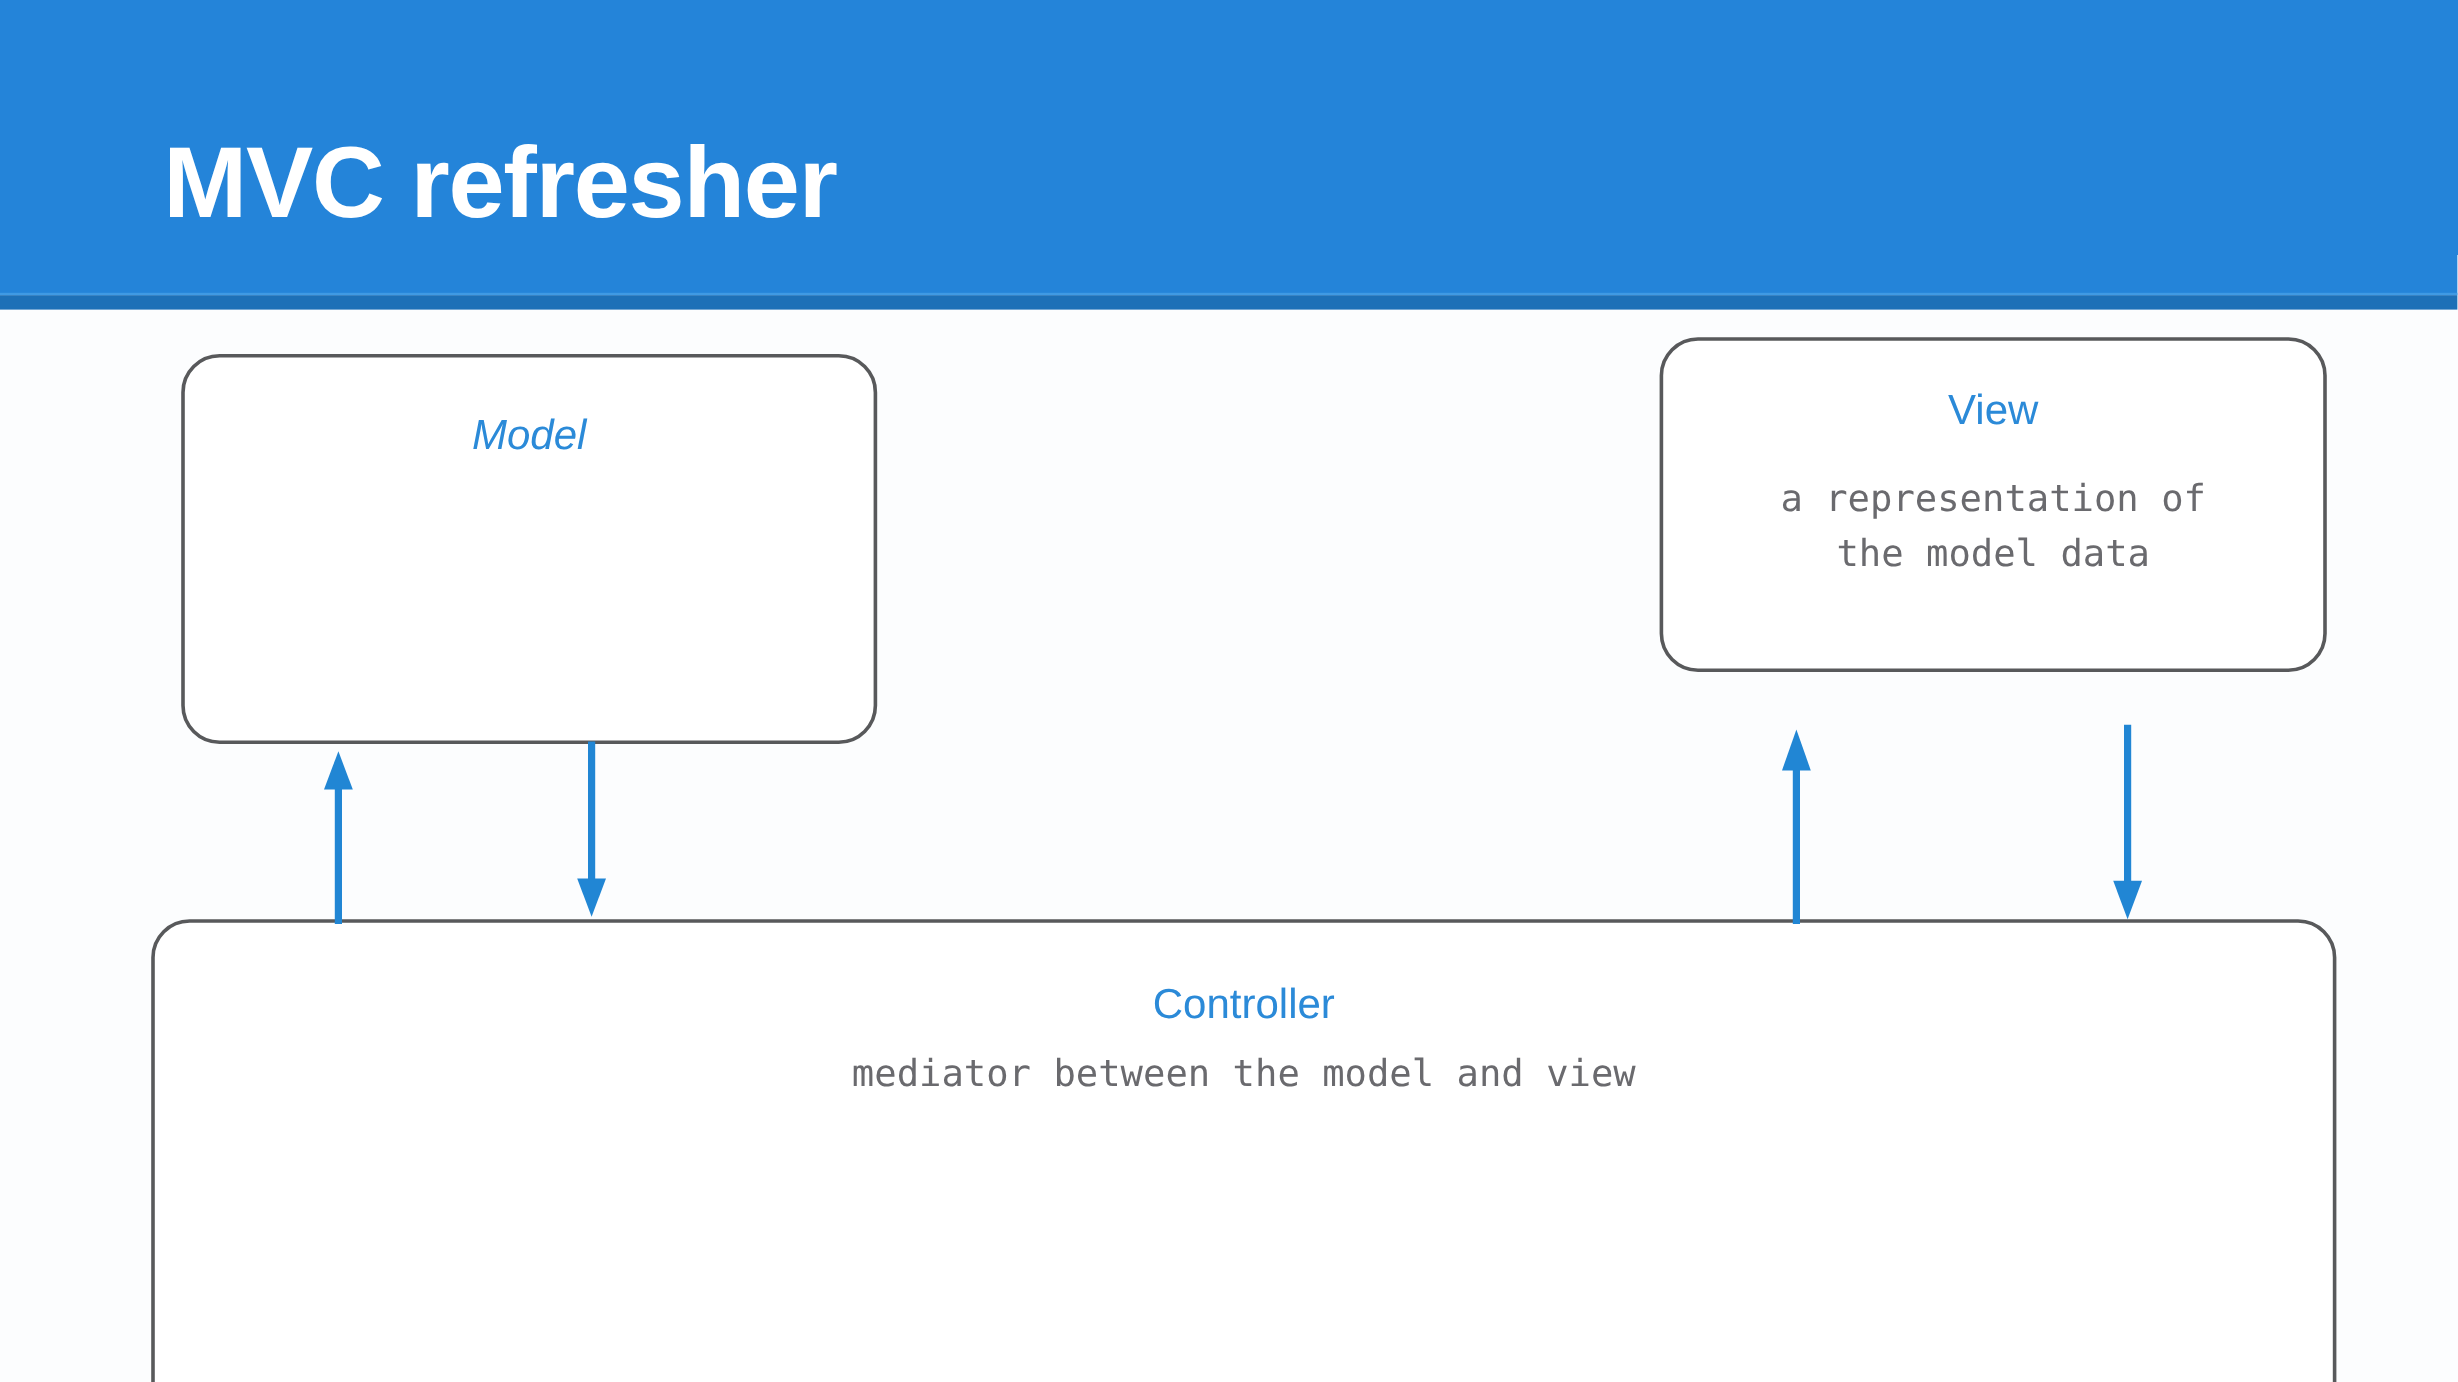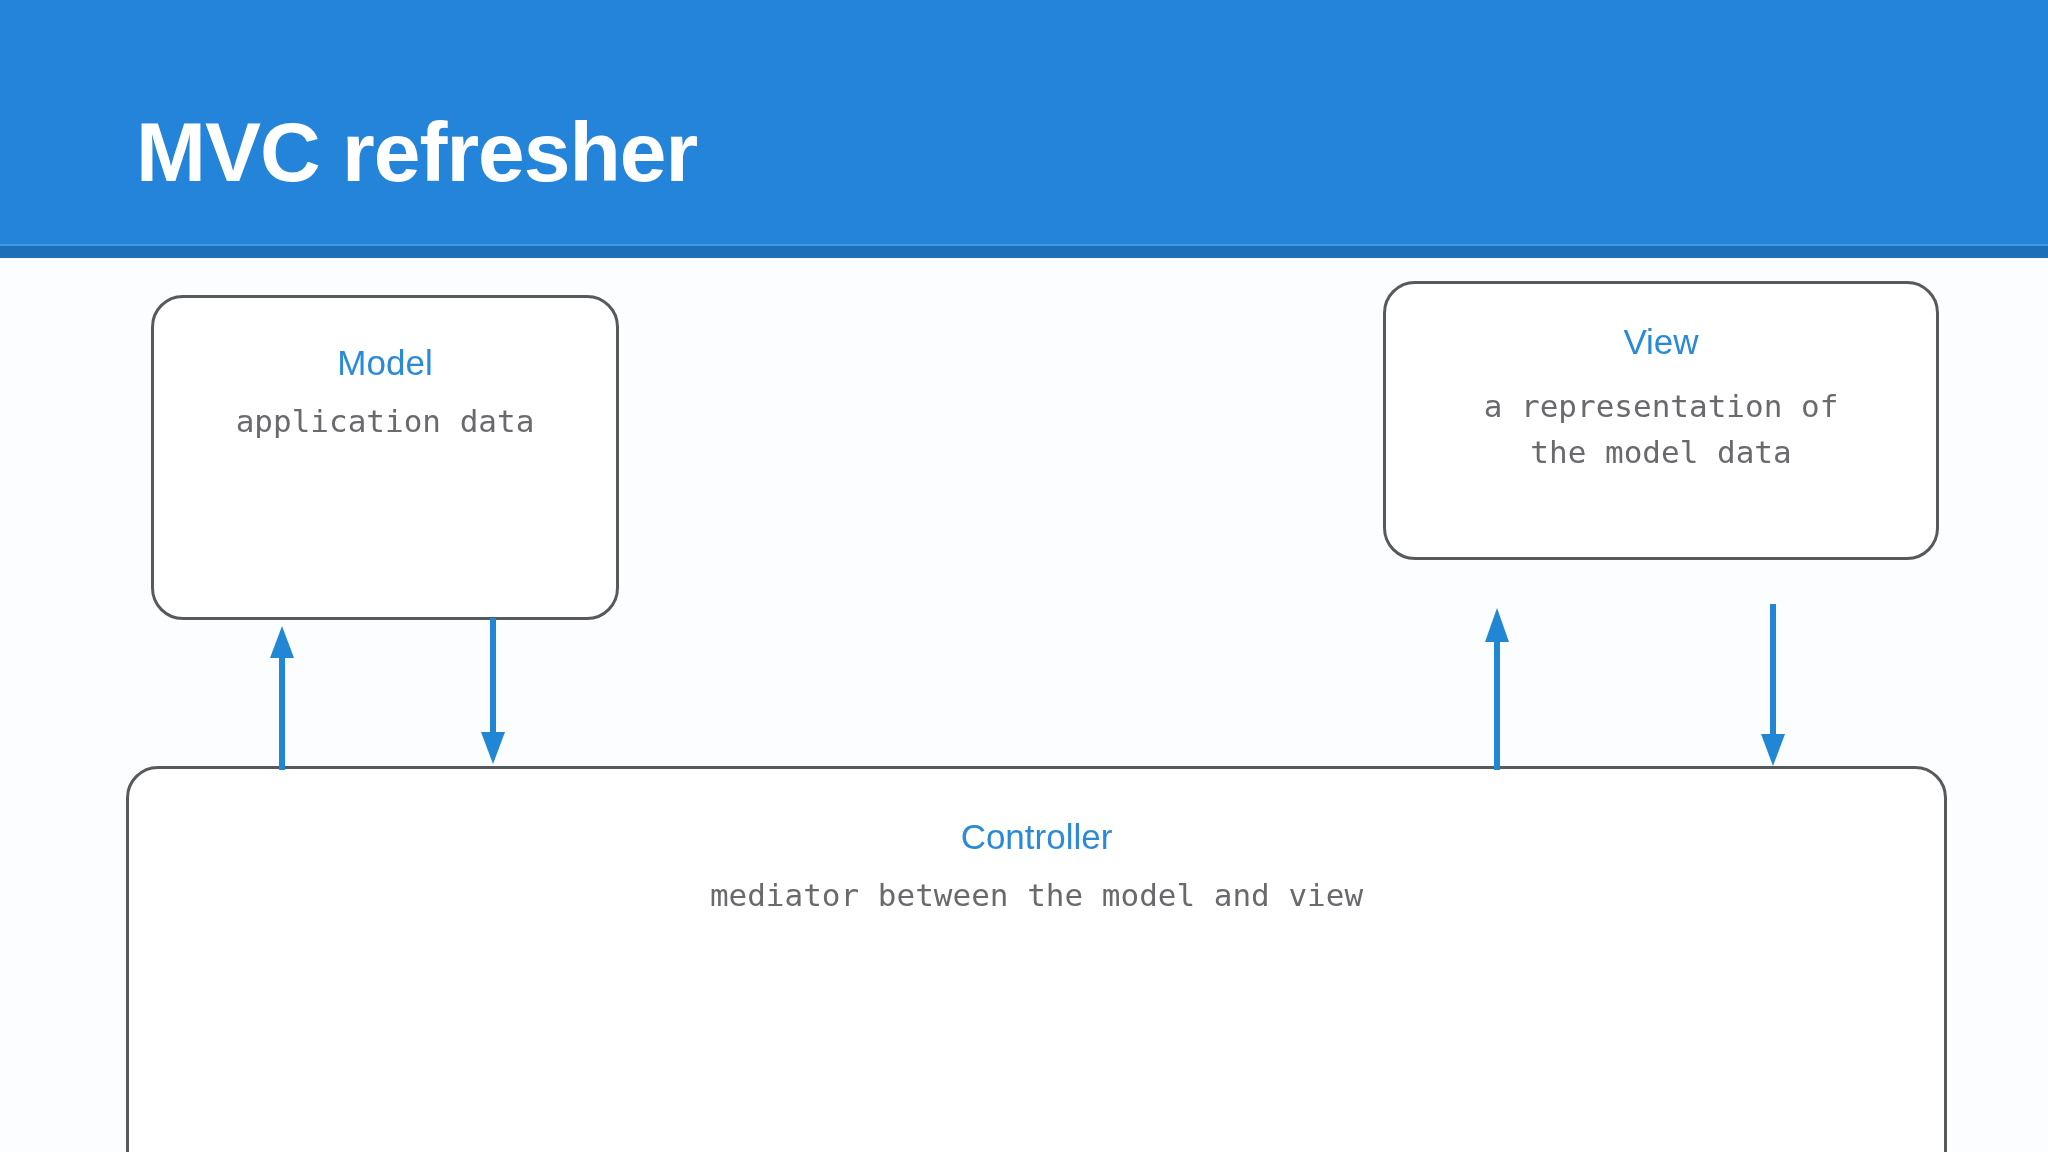--- a/index.html
+++ b/index.html
@@ -60,42 +60,42 @@
 
   
   .node-box {
     position: absolute;
     box-sizing: border-box;
     background: #ffffff;
     border: 3px solid #58595b;
     border-radius: 32px;
     text-align: center;
   }
-  #box-model  { left: 151px; top: 295px;  width: 468px; height: 325px; }
+  #box-model  { left: 151px; top: 295px;  width: 580px; height: 325px; font-style: italic; }
   #box-view   { left: 1383px; top: 281px; width: 556px; height: 279px; }
   #box-controller { left: 126px; top: 766px; width: 1821px; height: 445px; }
 
   .node-title {
     font-family: "Liberation Sans", sans-serif;
     font-size: 35px;
     color: #2b8ad8;
     line-height: 42px;
     white-space: nowrap;
   }
   .node-desc {
     font-family: "DejaVu Sans Mono", monospace;
     font-size: 31px;
     color: #6a6a6e;
     line-height: 46px;
     white-space: pre;
   }
   #box-model .node-title { margin-top: 44px; }
   #box-model .node-desc  { margin-top: 14px; }
   #box-view .node-title  { margin-top: 37px; }
-  #box-view .node-desc   { margin-top: 20px; }
+  #box-view .node-desc   { margin-top: 30px; }
   #box-controller .node-title { margin-top: 47px; }
   #box-controller .node-desc  { margin-top: 14px; }
 
   
   .arrow-svg {
     position: absolute;
     overflow: visible;
   }
   #arrow-controller-to-model   { left: 261px;  top: 620px; }
   #arrow-model-to-controller   { left: 472px;  top: 618px; }
@@ -107,21 +107,20 @@
 
 <div id="slide">
 
   <div id="header-bar"></div>
   <div id="header-underline-hl"></div>
   <div id="header-underline"></div>
   <div id="slide-title">MVC refresher</div>
 
   <div class="node-box" id="box-model">
     <div class="node-title">Model</div>
-    <div class="node-desc">application data</div>
   </div>
 
   <div class="node-box" id="box-view">
     <div class="node-title">View</div>
     <div class="node-desc">a representation of</div>
     <div class="node-desc" style="margin-top:0;">the model data</div>
   </div>
 
   <div class="node-box" id="box-controller">
     <div class="node-title">Controller</div>

